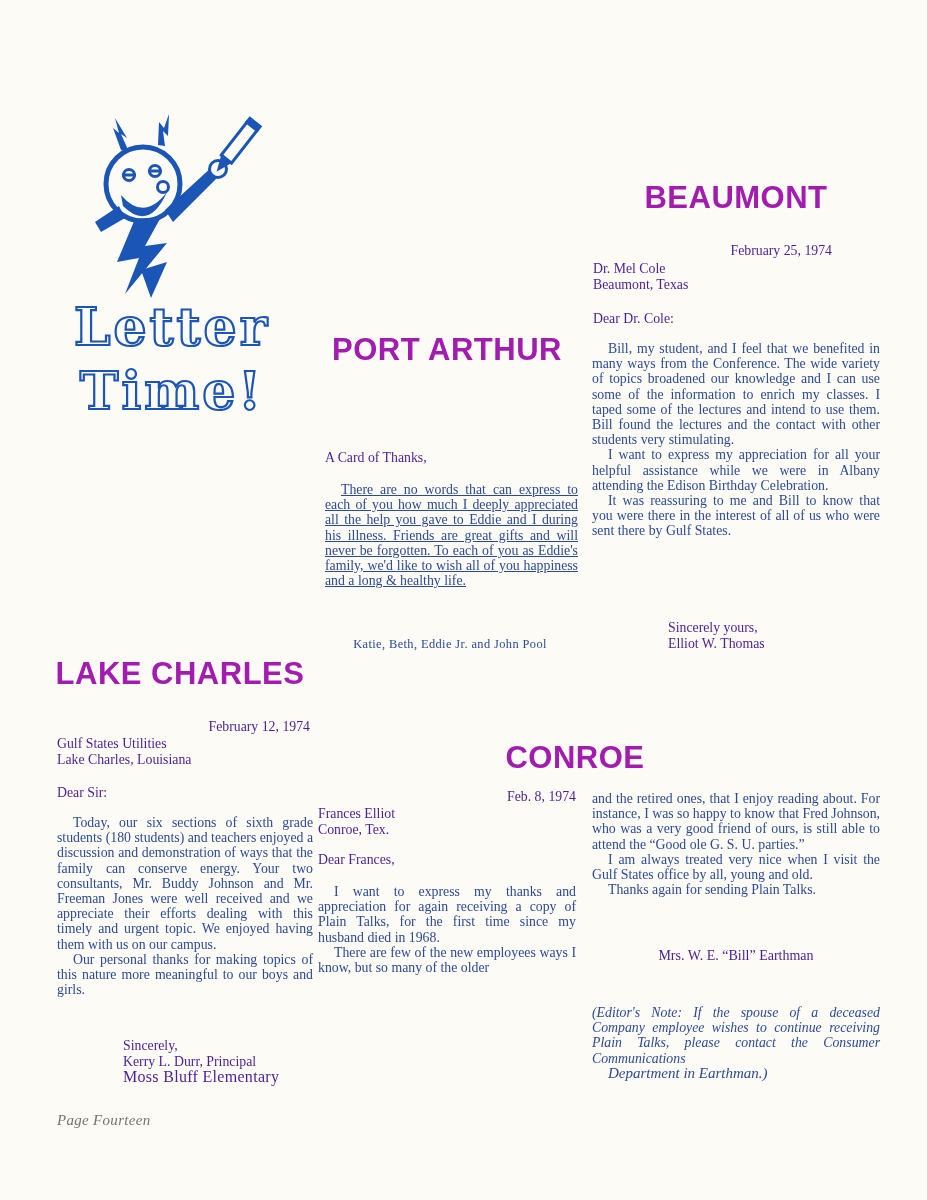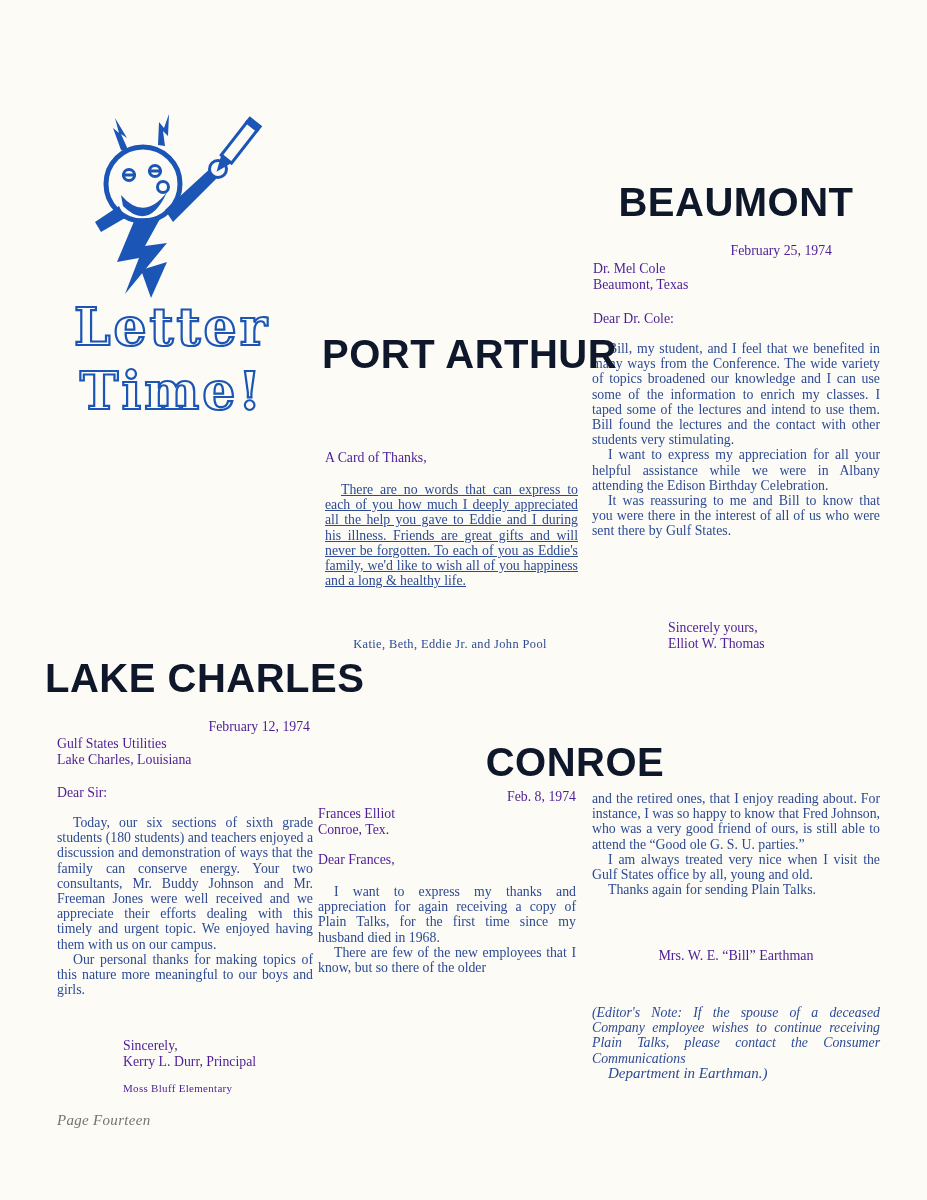--- a/index.html
+++ b/index.html
@@ -9,22 +9,22 @@
     width: 927px;
     height: 1200px;
     background: #fcfbf6;
     overflow: hidden;
     font-family: "Liberation Serif", "DejaVu Serif", serif;
   }
   .abs { position: absolute; }
   .heading {
     font-family: "Liberation Sans", "DejaVu Sans", sans-serif;
     font-weight: bold;
-    font-size: 40px;
-    color: #0f172a;
+    font-size: 31px;
+    color: #a21caf;
     letter-spacing: 0.5px;
     text-align: center;
     white-space: nowrap;
   }
   .outline-title {
     font-family: "DejaVu Serif", serif;
     font-weight: bold;
     font-size: 52px;
     line-height: 58px;
     color: #fcfbf6;
@@ -42,21 +42,21 @@
     line-height: 15.2px;
     color: #2c4a94;
     text-align: justify;
   }
   .body-block p { text-indent: 16px; margin: 0; }
   .body-block p.noindent { text-indent: 0; }
   .right  { text-align: right; }
   .center { text-align: center; }
   .italic { font-style: italic; }
   .small-sig { font-size: 12.4px; letter-spacing: 0.4px; color: #2c4a94; }
-  .sig-big { font-size: 11px; letter-spacing: 0.3px; margin-top: 12px; }
+  .sig-big { font-size: 16px; letter-spacing: 0.3px; }
   .note-end { font-size: 15px; text-indent: 0; text-align: left; margin-top: 2px; }
   .footer-text { font-size: 15px; letter-spacing: 0.3px; color: #737373; }
 </style>
 </head>
 <body>
 
 <div class="page">
 
   <div class="abs" style="left:55px; top:112px; width:235px;">
     <svg viewBox="0 0 230 195" width="230" height="195">
@@ -139,21 +139,21 @@
 
   <div class="abs heading" style="left:425px; top:740px; width:300px;">CONROE</div>
   <div class="abs meta right" style="left:318px; top:789px; width:258px;">Feb. 8, 1974</div>
   <div class="abs meta" style="left:318px; top:806px; width:258px;">
     <div>Frances Elliot</div>
     <div>Conroe, Tex.</div>
   </div>
   <div class="abs meta" style="left:318px; top:852px; width:258px;">Dear Frances,</div>
   <div class="abs body-block" style="left:318px; top:884px; width:258px;">
     <p>I want to express my thanks and appreciation for again receiving a copy of Plain Talks, for the first time since my husband died in 1968.</p>
-    <p>There are few of the new employees that I know, but so there of the older</p>
+    <p>There are few of the new employees ways I know, but so many of the older</p>
   </div>
   <div class="abs body-block" style="left:592px; top:791px; width:288px;">
     <p class="noindent">and the retired ones, that I enjoy reading about. For instance, I was so happy to know that Fred Johnson, who was a very good friend of ours, is still able to attend the “Good ole G. S. U. parties.”</p>
     <p>I am always treated very nice when I visit the Gulf States office by all, young and old.</p>
     <p>Thanks again for sending Plain Talks.</p>
   </div>
   <div class="abs meta center" style="left:592px; top:948px; width:288px; font-size:14px;">Mrs. W. E. “Bill” Earthman</div>
   <div class="abs body-block italic" style="left:592px; top:1005px; width:288px;">
     <p class="noindent">(Editor's Note: If the spouse of a deceased Company employee wishes to continue receiving Plain Talks, please contact the Consumer Communications</p>
     <p class="note-end">Department in Earthman.)</p>

